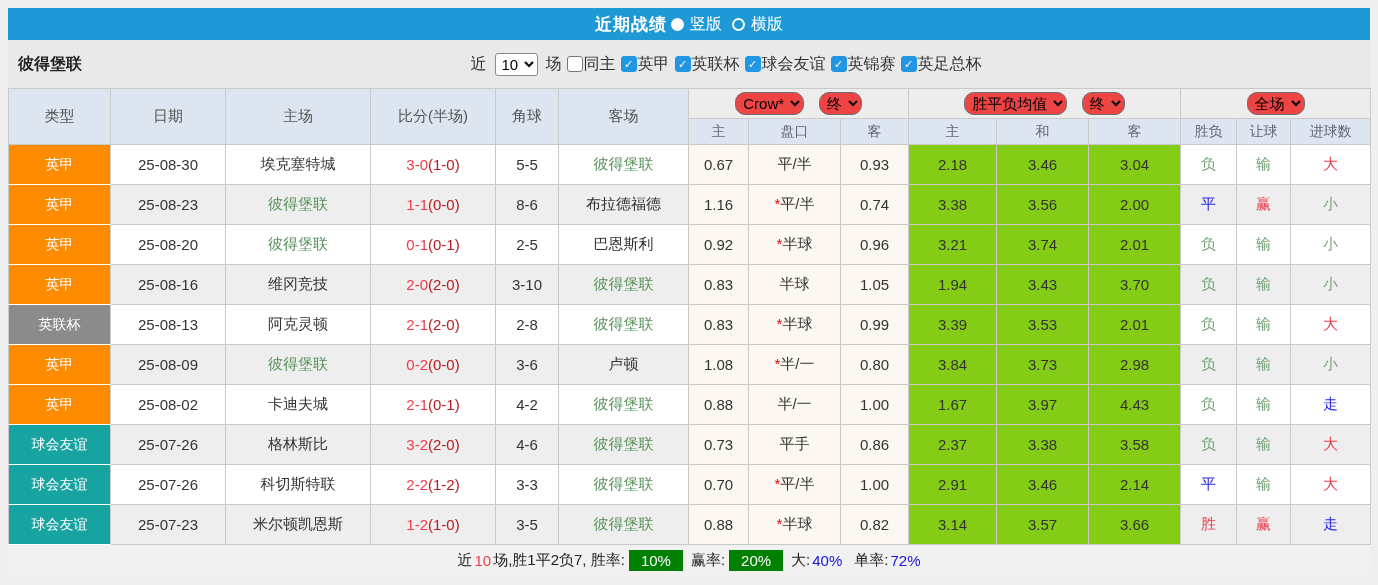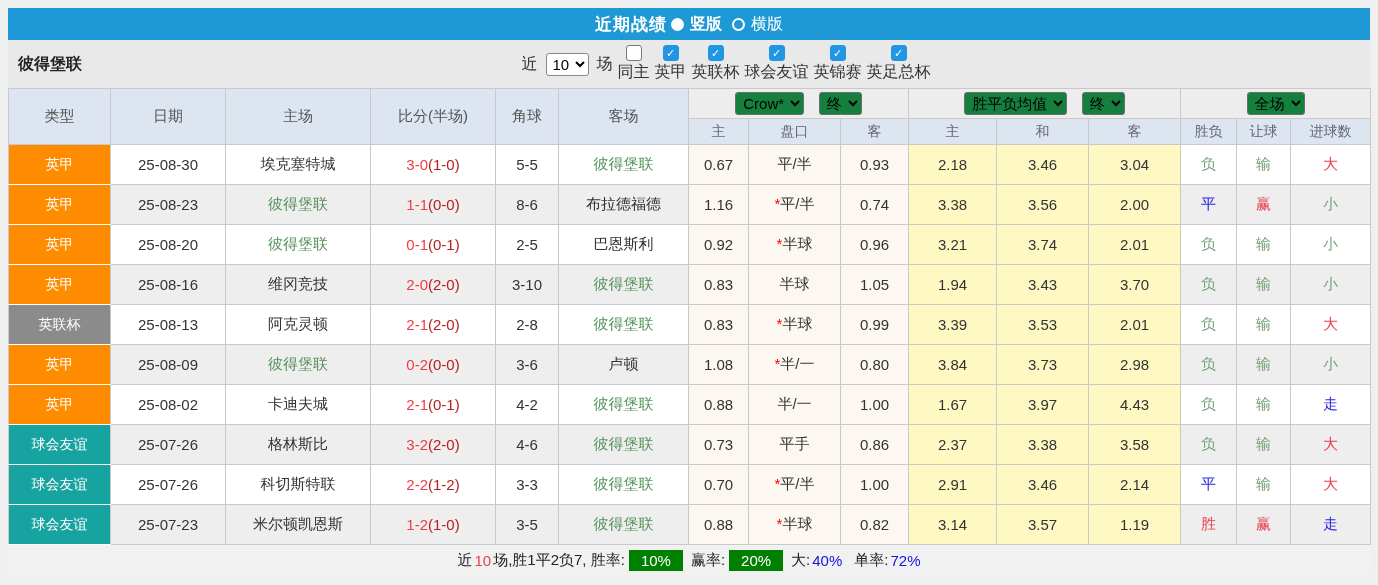--- a/index.html
+++ b/index.html
@@ -18,62 +18,62 @@
     display:flex; align-items:center; justify-content:center; gap:10px;
     font-size:16px;
   }
   .titlebar .title { font-weight:bold; font-size:17px; letter-spacing:1px;font-family:Liberation Serif, serif; }
   .radio-opt { display:flex; align-items:center; gap:6px; cursor:pointer; }
   .radio {
     width:13px; height:13px; border-radius:50%;
     border:2px solid #fff; display:inline-block; background:transparent;
   }
   .radio.checked { background:#fff; }
-  .titlebar .title + .radio-opt { margin-left:-6px;font-weight:bold; }
+  .titlebar .title + .radio-opt { margin-left:-6px; }
 
   
   .filterbar {
     height:48px; background:#e9e9e9;
     display:flex; align-items:center; font-size:16px;
   }
   .team-name { font-weight:bold; font-size:16px; margin-left:10px; color:#222; }
   .filters { flex:1; display:flex; align-items:center; justify-content:center; gap:5px; }
   .filters select {
     font-size:15px; padding:1px 2px; border:1px solid #8a8a8a; border-radius:3px;
     background:#fff; margin:0 3px;
   }
   .cb {
     width:16px; height:16px; border:1px solid #777; border-radius:3px;
     background:#fff; display:inline-flex; align-items:center; justify-content:center;
     flex:none;
   }
   .cb.checked { background:#2196e3; border-color:#2196e3; }
   .cb.checked::after { content:"✓"; color:#fff; font-size:11px; font-weight:bold; line-height:1; }
-  .cb-item { display:flex; align-items:center; gap:1px; cursor:pointer;flex-direction:column; }
+  .cb-item { display:flex; align-items:center; gap:1px; cursor:pointer; }
 
   
   table { border-collapse:collapse; table-layout:fixed; width:1362px; background:#fff; }
   th, td { border-right:1px solid #c9c9c9; border-bottom:1px solid #c9c9c9; text-align:center; overflow:hidden; white-space:nowrap; }
   table { border-left:1px solid #c9c9c9; border-top:1px solid #c9c9c9; }
   thead th.main {
     background:#dde5f0; color:#555; font-weight:normal; font-size:15px;
   }
   thead tr.selrow th { height:30px; }
   thead tr.subrow th { height:26px; }
   th.sel-cell { background:#ededed; }
   th.sel-cell select {
-    font-size:15px; padding:1px 3px; border:1px solid #6e6e6e; border-radius:3px;
-    background:#15803d; margin:0 5px;
+    font-size:15px; padding:1px 3px; border:1px solid #6e6e6e; border-radius:10px;
+    background:#ef4444; margin:0 5px;
   }
   th.sub { background:#dde5f0; color:#667; font-weight:normal; font-size:14px; }
 
   tbody td { height:40px; font-size:15px; color:#333; }
   tbody tr.even td { background:#eeeeee; }
   tbody tr td.c-odds { background:#fcf8f1; }
-  tbody tr td.c-avg  { background:#fef9c3; }
+  tbody tr td.c-avg  { background:#84cc16; }
   td.cell-type { color:#fff; font-size:14px; border-bottom:1px solid #fff; }
 
   .team-green { color:#56905a; }
   .t-red   { color:#e8414e; }
   .t-green { color:#74a076; }
   .t-blue  { color:#2424e0; }
   .score-main { color:#f03b46; }
   .score-half { color:#b91c1c; }
   .hc-star { color:#f00000; }
 
@@ -350,21 +350,21 @@
       <td>25-07-23</td>
       <td>米尔顿凯恩斯</td>
       <td><span class="score-main">1-2</span><span class="score-half">(1-0)</span></td>
       <td>3-5</td>
       <td class="team-green">彼得堡联</td>
       <td class="c-odds">0.88</td>
       <td class="c-odds"><span class="hc-star">*</span><span>半球</span></td>
       <td class="c-odds">0.82</td>
       <td class="c-avg">3.14</td>
       <td class="c-avg">3.57</td>
-      <td class="c-avg">1.19</td>
+      <td class="c-avg">3.66</td>
       <td class="t-red">胜</td>
       <td class="t-red">赢</td>
       <td class="t-blue">走</td>
     </tr>
       </tbody>
   </table>
 
   <div class="summary">
     <span>近</span>
       <span class="s-red">10</span>

